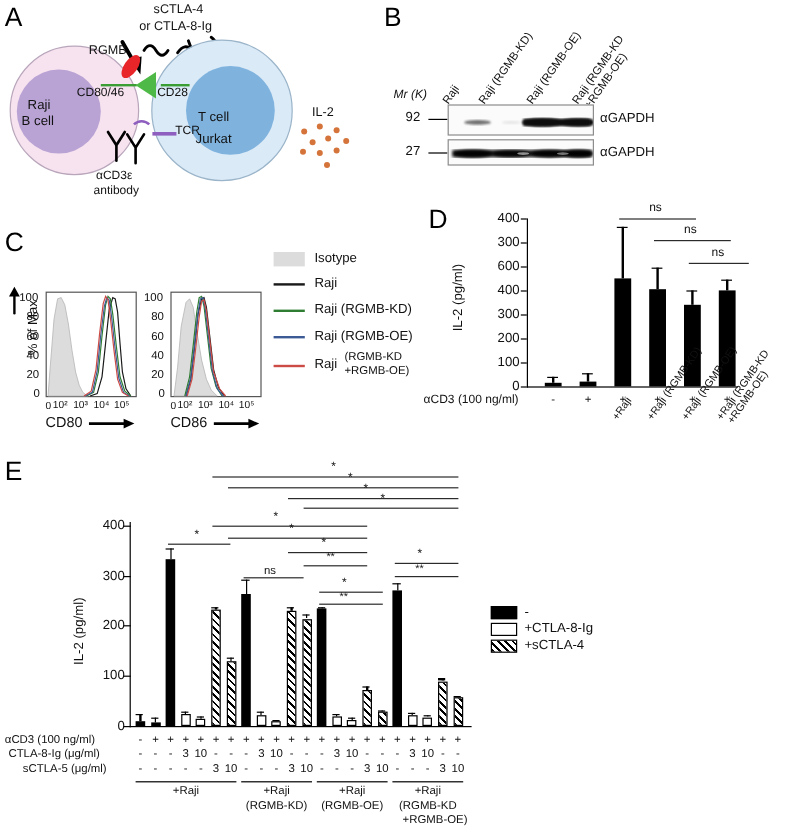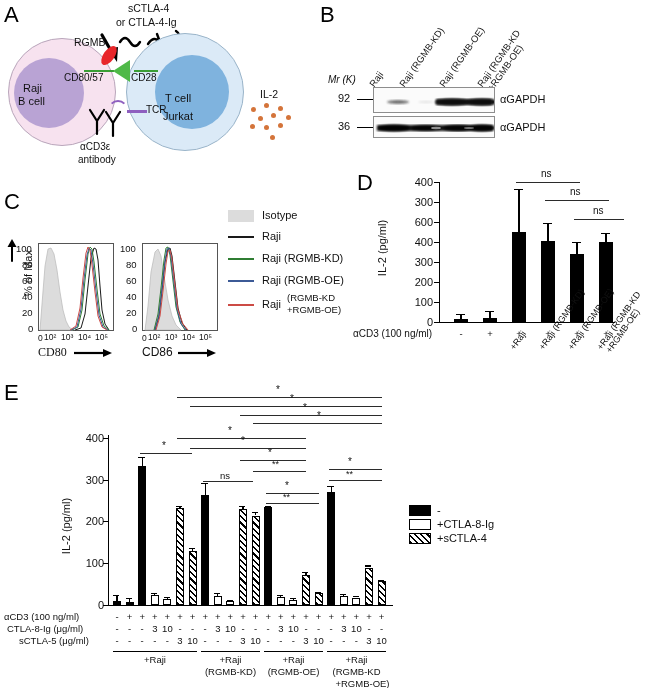--- a/index.html
+++ b/index.html
@@ -95,21 +95,21 @@
   .lg-open { background:#fff; }
   .lg-hatch { background: repeating-linear-gradient(45deg,#000 0 1.6px,#fff 1.6px 4.4px); }
 </style>
 </head>
 <body>
 
 <div class="fig" id="panelA">
   <div class="panel-letter" style="left:4px; top:2px;">A</div>
 
   <div class="txt" style="left:128px; top:2px; font-size:10.5px;">sCTLA-4</div>
-  <div class="txt" style="left:116px; top:16px; font-size:10.5px;">or CTLA-4-Ig</div>
+  <div class="txt" style="left:116px; top:16px; font-size:10.5px;">or CTLA-8-Ig</div>
 
   <svg style="position:absolute; left:118px; top:28px;" width="80" height="30">
     <path d="M2,14 q5,-8 10,0 q5,8 10,0" stroke="#000" stroke-width="2.4" fill="none" stroke-linecap="round"></path>
     <path d="M30,16 q6,-9 12,-2 M42,14 q7,-6 10,2 M52,16 q5,5 0,10 M42,14 l-3,-8" stroke="#000" stroke-width="2.4" fill="none" stroke-linecap="round"></path>
     <path d="M58,3 q6,4 2,10 q-4,6 2,10" stroke="#000" stroke-width="2.4" fill="none" stroke-linecap="round"></path>
   </svg>
 
   <svg style="position:absolute; left:96px; top:32px;" width="30" height="34">
     <path d="M6,3 L18,24" stroke="#000" stroke-width="3.2" stroke-linecap="round"></path>
     <path d="M21,30 L12,17 L22,15 Z" fill="#000"></path>
@@ -124,21 +124,21 @@
   <div class="cellTnuc" style="left:155px; top:55px; width:74px; height:74px;"></div>
   <div class="txt" style="left:163px; top:79px; font-size:11px;margin-top:31px;">Jurkat</div>
   <div class="txt" style="left:165px; top:92px; font-size:11px;">T cell</div>
 
   <div class="green-line" style="left:84px; top:70px; width:30px;"></div>
   <div class="green-line" style="left:134px; top:70px; width:24px;"></div>
   <div class="tri-green" style="left:113px; top:60px;"></div>
 
   <div class="rgmb-oval" style="left:98px; top:50px;"></div>
   <div class="txt" style="left:74px; top:36px; font-size:10.5px;">RGMB</div>
-  <div class="txt" style="left:64px; top:72px; font-size:10px;">CD80/57</div>
+  <div class="txt" style="left:64px; top:72px; font-size:10px;">CD80/46</div>
   <div class="txt" style="left:131px; top:72px; font-size:10px;">CD28</div>
 
   <div class="tcr-arc" style="left:108px; top:100px;"></div>
   <div class="tcr-stem" style="left:127px; top:110px; width:20px;"></div>
   <div class="txt" style="left:146px; top:104px; font-size:10px;">TCR</div>
 
   <svg style="position:absolute; left:86px; top:108px;" width="40" height="30">
     <path d="M4,2 L11,13 L11,26 M18,2 L11,13" stroke="#000" stroke-width="2.2" fill="none" stroke-linecap="round"></path>
     <path d="M20,4 L27,15 L27,28 M34,4 L27,15" stroke="#000" stroke-width="2.2" fill="none" stroke-linecap="round"></path>
   </svg>
@@ -183,21 +183,21 @@
       </defs>
       <ellipse cx="24" cy="14" rx="11" ry="1.9" fill="#1a1a1a" opacity="0.62" filter="url(#b1)"></ellipse>
       <ellipse cx="52" cy="14" rx="8" ry="1.2" fill="#1a1a1a" opacity="0.10" filter="url(#b1)"></ellipse>
       <ellipse cx="78" cy="14" rx="17" ry="3.6" fill="#0a0a0a" opacity="0.97" filter="url(#b1)"></ellipse>
       <ellipse cx="108" cy="14" rx="16" ry="3.4" fill="#0a0a0a" opacity="0.97" filter="url(#b1)"></ellipse>
       <rect x="62" y="11" width="56" height="6" fill="#0a0a0a" opacity="0.9" filter="url(#b2)"></rect>
     </svg>
   </div>
   <div class="txt" style="left:182px; top:93px; font-size:11px;">αGAPDH</div>
 
-  <div class="txt" style="left:20px; top:120px; font-size:11px;">36</div>
+  <div class="txt" style="left:20px; top:120px; font-size:11px;">27</div>
   <div class="mw-tick" style="left:39px; top:127px; width:16px;"></div>
   <div class="blot-box" style="left:55px; top:116px; width:122px; height:22px;">
     <svg width="122" height="22">
       <defs>
           <filter id="b3">
             <feGaussianBlur stdDeviation="1.2"></feGaussianBlur>
           </filter>
         </defs>
       <rect x="3" y="8" width="116" height="6" fill="#0a0a0a" opacity="0.95" filter="url(#b3)"></rect>
       <ellipse cx="20" cy="11" rx="16" ry="3.4" fill="#000" opacity="0.9" filter="url(#b3)"></ellipse>
@@ -239,21 +239,21 @@
       <path d="M32,86 L38,83 L42,65 L45,35 L48,11 L50,4 L52,6 L54,20 L57,47 L60,71 L64,83 L69,86" fill="none" stroke="#3c5a96" stroke-width="1.0"></path>
 
       <path d="M31,86 L37,82 L41,64 L44,34 L47,9 L49,3 L51,6 L53,21 L56,48 L59,72 L63,83 L68,86" fill="none" stroke="#cc4b45" stroke-width="1.0"></path>
     </svg>
   </div>
   <div class="txt-xs" style="left:38px; top:148px;">0</div>
   <div class="txt-xs" style="left:44px; top:147px;">10²</div>
   <div class="txt-xs" style="left:61px; top:147px;">10³</div>
   <div class="txt-xs" style="left:78px; top:147px;">10⁴</div>
   <div class="txt-xs" style="left:95px; top:147px;">10⁵</div>
-  <div class="txt" style="left:38px; top:160px; font-size:12px;font-family:Liberation Serif, serif;">CD80</div>
+  <div class="txt" style="left:38px; top:160px; font-size:12px;">CD80</div>
   <svg style="position:absolute; left:74px; top:163px;" width="40" height="10">
     <path d="M0,5 L32,5" stroke="#000" stroke-width="2.2"></path>
     <path d="M38,5 L29,1 L29,9 Z" fill="#000"></path>
   </svg>
 
   <div class="txt-sm" style="left:120px; top:58px;">100</div>
   <div class="txt-sm" style="left:126px; top:74px;">80</div>
   <div class="txt-sm" style="left:126px; top:90px;">60</div>
   <div class="txt-sm" style="left:126px; top:106px;">40</div>
   <div class="txt-sm" style="left:126px; top:122px;">20</div>

